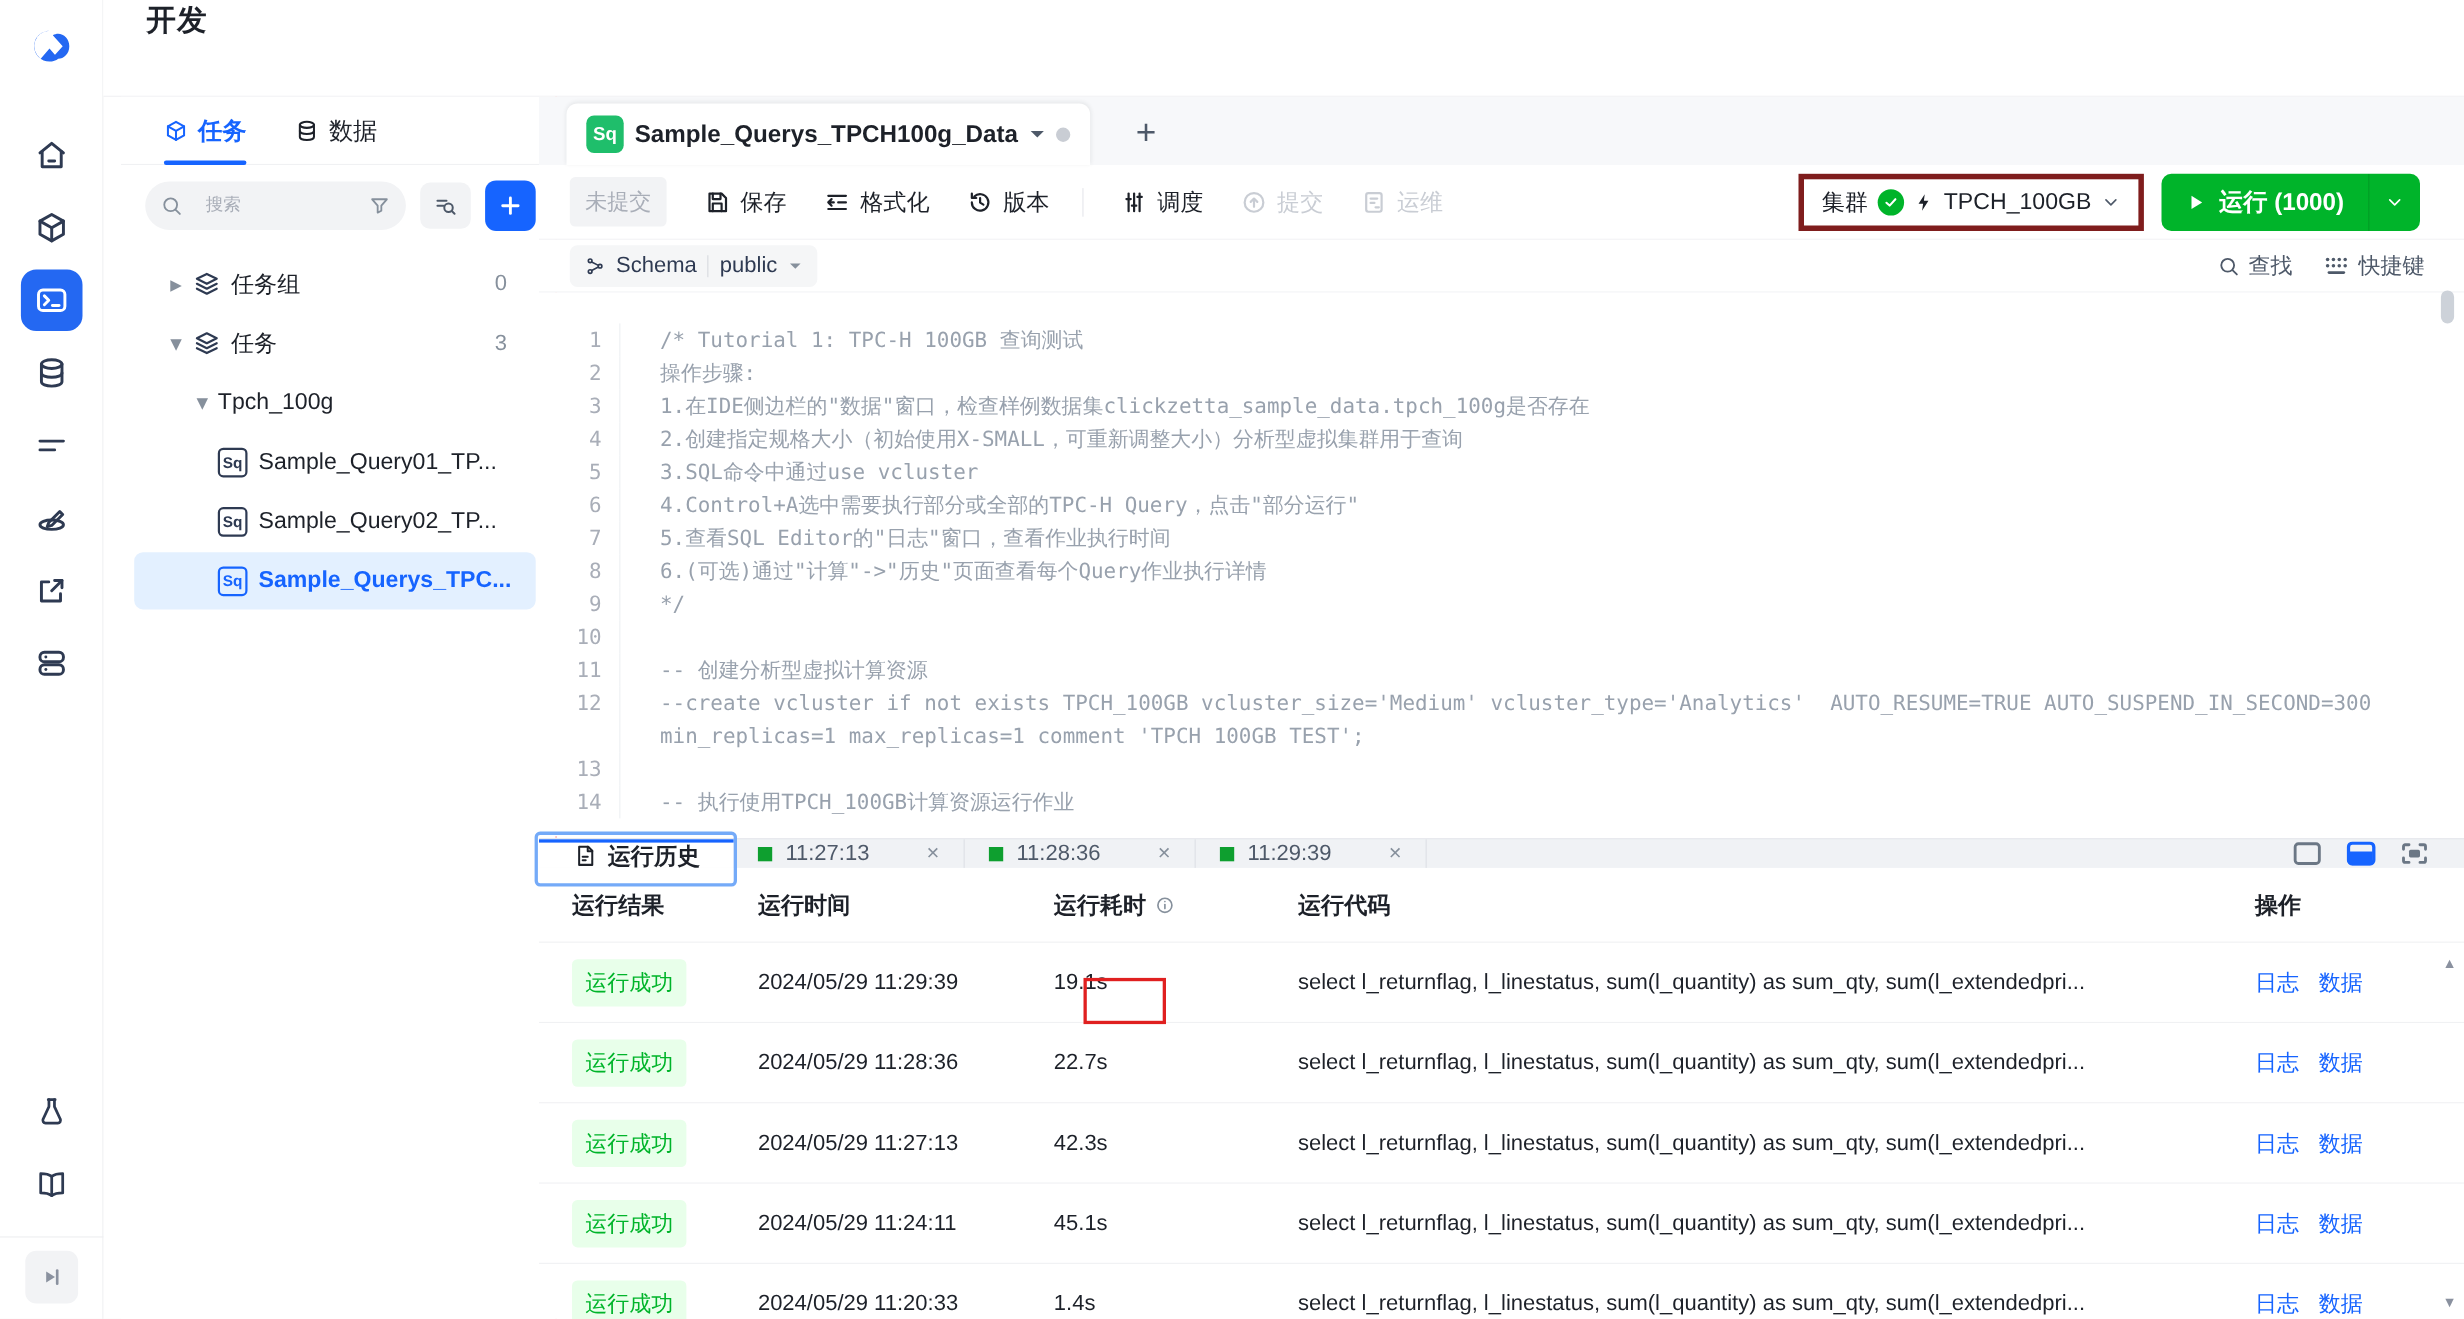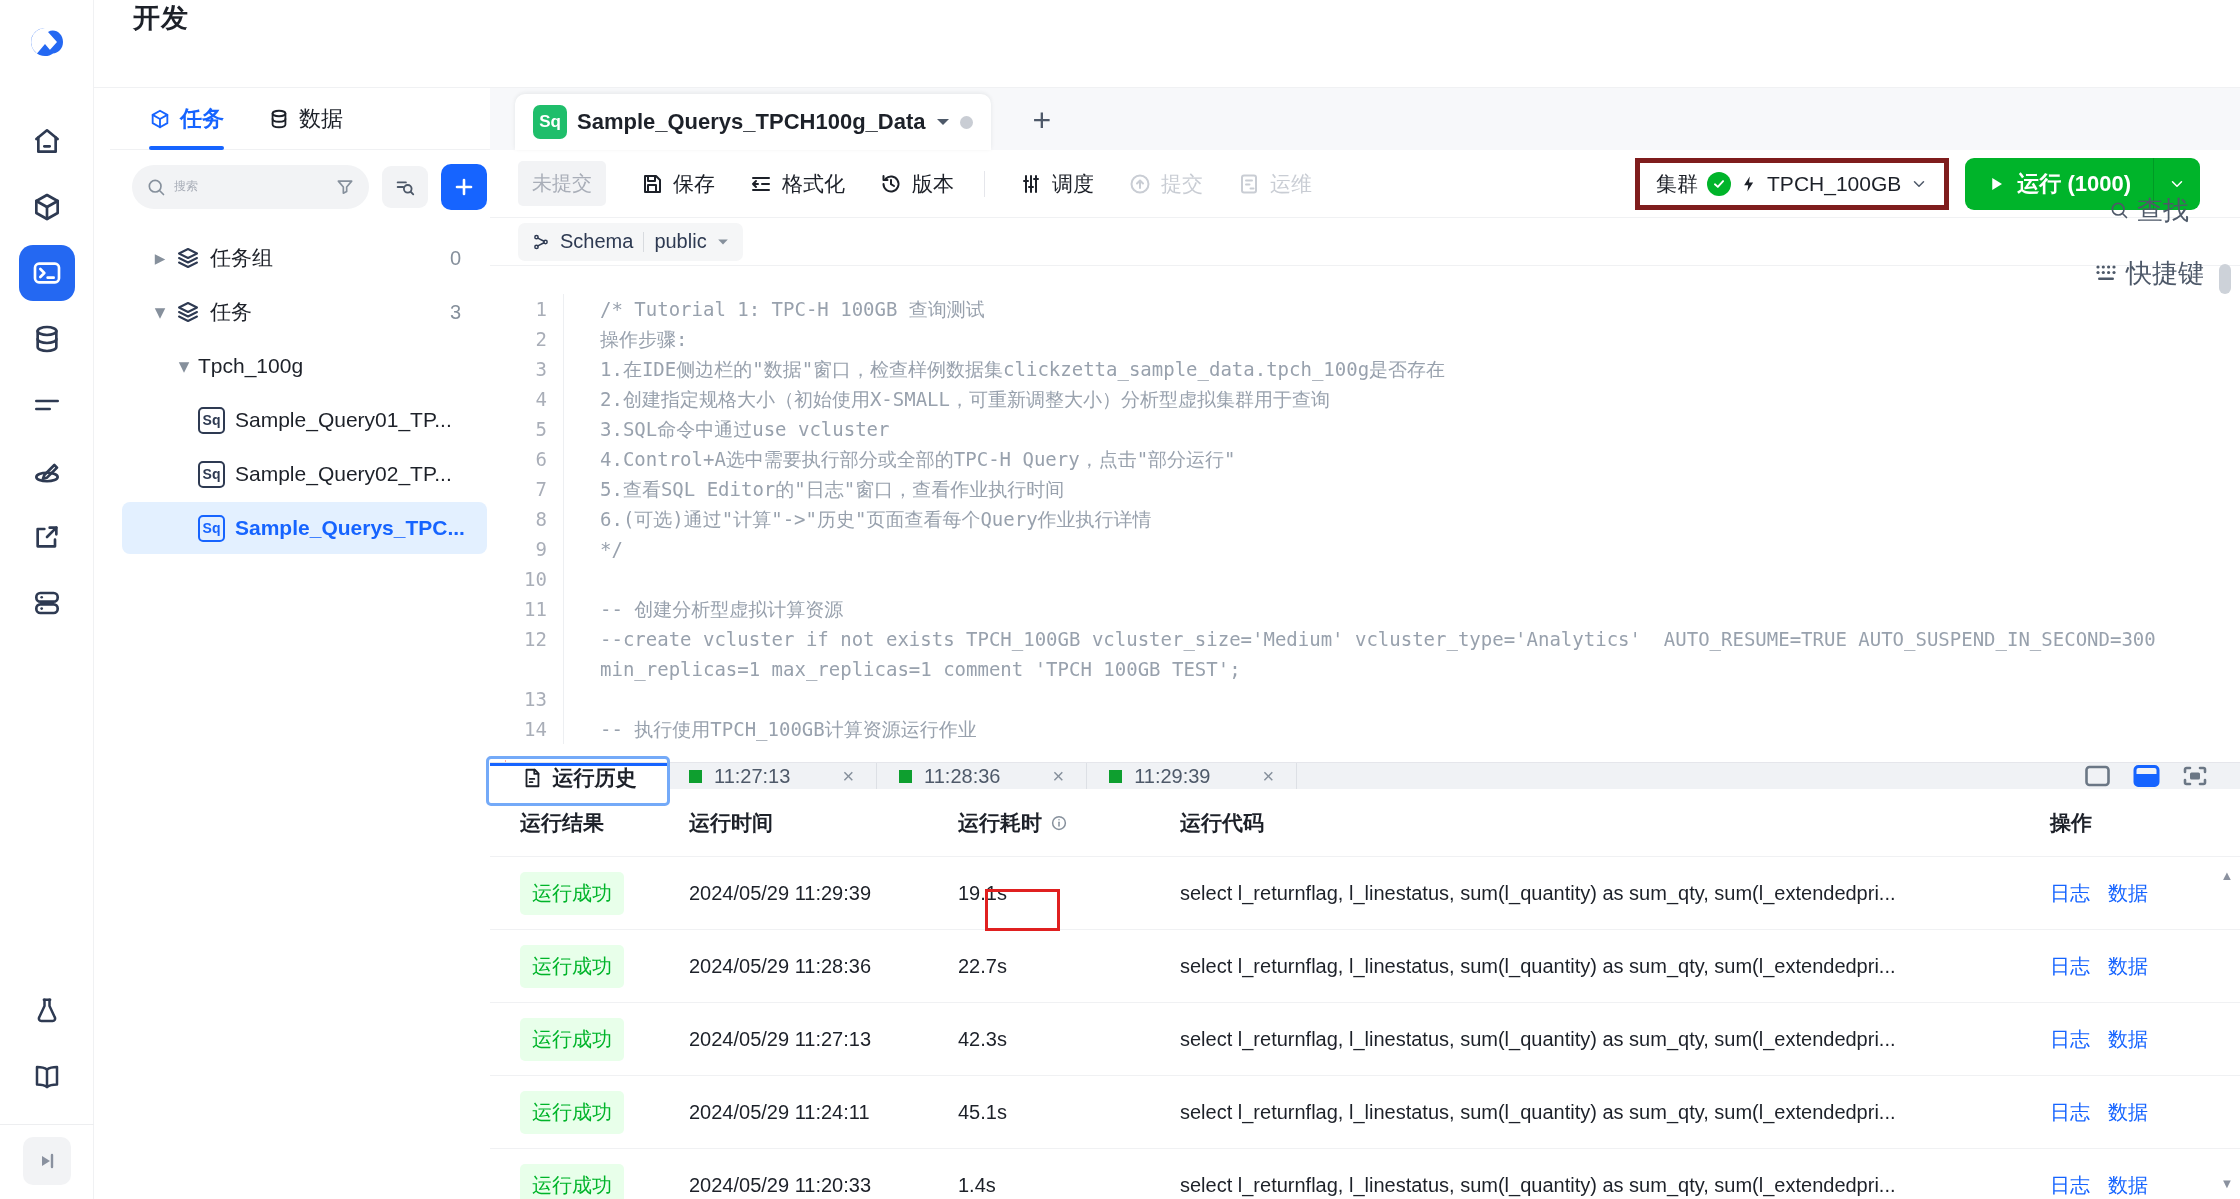--- a/index.html
+++ b/index.html
@@ -29,21 +29,21 @@
   #ws-chip .sep { width:1px; height:24px; background:#BBD4F8; margin:0 6px; }
 
   
   #sidebar { position:absolute; left:110px; top:88px; width:396px; height:1111px; border-right:1px solid #fca5a5; background:#fff; }
   #side-tabs { height:62px; border-bottom:1px solid #F0F1F3; display:flex; align-items:center; padding-left:39px; gap:44px; }
   .side-tab { display:flex; align-items:center; gap:9px; font-size:22px; color:#1D2129; position:relative; height:62px; cursor:pointer; }
   .side-tab.active { color:#1664FF; font-weight:bold; }
   .side-tab.active::after { content:""; position:absolute; left:0; right:0; bottom:0; height:4px; background:#1664FF; border-radius:2px; }
   #search-row { display:flex; align-items:center; padding:14px 18px 10px 22px; gap:13px; }
   #search-box { flex:1; height:44px; background:#F2F3F5; border-radius:22px; display:flex; align-items:center; padding:0 14px; gap:8px; color:#86909C; }
-  #search-box input { border:0; outline:0; background:transparent; width:90px; font-size:12px; color:#1D2129; font-family:Liberation Mono, monospace; }
+  #search-box input { border:0; outline:0; background:transparent; width:90px; font-size:16px; color:#1D2129; font-family:Liberation Serif, serif;margin-left:13px; }
   #search-box input::placeholder { color:#A9AEB8; }
   .mini-btn { width:46px; height:42px; border-radius:9px; background:#F2F3F5; color:#4E5969; display:flex; align-items:center; justify-content:center; cursor:pointer; }
   .plus-btn { width:46px; height:46px; border-radius:10px; background:#1664FF; color:#fff; display:flex; align-items:center; justify-content:center; cursor:pointer; }
   #tree { padding:10px 8px 0 0; }
   .trow { height:52px; margin:2px 10px 2px 12px; display:flex; align-items:center; font-size:21px; color:#1D2129; border-radius:8px; cursor:pointer; }
   .trow .chev { color:#86909C; width:20px; display:inline-flex; justify-content:center; }
   .trow .cnt { margin-left:auto; margin-right:26px; color:#86909C; font-size:20px; }
   .trow .lyr { color:#2E3A52; margin:0 10px 0 6px; }
   .ind0 { padding-left:28px; }
   .ind1 { padding-left:52px; }
@@ -69,21 +69,21 @@
   .vdiv { width:1px; height:26px; background:#E5E6EB; margin-left:30px; }
   #cluster-pill { margin-left:auto; height:52px; border:5px solid #7f1d1d; border-radius:0; display:flex; align-items:center; padding:0 16px; gap:9px; font-size:21px; cursor:pointer; background:#fff; }
   .chk { width:24px; height:24px; border-radius:50%; background:#00B42A; color:#fff; display:flex; align-items:center; justify-content:center; }
   #run-btn { margin:0 40px 0 16px; height:52px; background:#00B42A; border-radius:9px; display:flex; align-items:stretch; color:#fff; cursor:pointer; overflow:hidden; }
   #run-btn .rmain { display:flex; align-items:center; gap:12px; padding:0 22px; font-size:22px; font-weight:bold; }
   #run-btn .rdrop { display:flex; align-items:center; padding:0 14px; border-left:1px solid rgba(0,0,0,.14); }
 
   #subbar { height:48px; background:#fff; border-bottom:1px solid #F0F1F3; display:flex; align-items:center; padding:0 36px 0 28px; }
   #schema-pill { height:38px; background:#F5F6F7; border-radius:7px; display:flex; align-items:center; gap:10px; padding:0 14px; font-size:20px; color:#2E3A52; cursor:pointer; }
   #schema-pill .sep { width:1px; height:20px; background:#D8DBDF; }
-  .findgrp { margin-left:auto; display:flex; align-items:center; gap:28px; color:#4E5969; font-size:26px;flex-direction:column; }
+  .findgrp { margin-left:auto; display:flex; align-items:center; gap:28px; color:#4E5969; font-size:20px; }
   .findgrp .fitem { display:flex; align-items:center; gap:8px; cursor:pointer; }
 
   #editor { height:494px; padding-top:28px; background:#fff; overflow:hidden; font-family:"DejaVu Sans Mono", monospace; }
   .cline { display:flex; min-height:30px; line-height:30px; }
   .cline .gut { width:74px; flex:none; text-align:right; padding-right:16px; color:#A9AEB8; font-size:19px; border-right:1px solid #EDEFF2; }
   .cline .cde { padding-left:36px; padding-right:52px; font-size:19px; color:#98A1AD; white-space:pre-wrap; word-break:break-word; flex:1; }
 
   
   #bottom { position:absolute; left:490px; top:762px; width:1750px; height:437px; background:#fff; }
   #btabs { height:27px; background:#F0F2F5; border-top:1px solid #E5E6EB; display:flex; align-items:stretch; }

